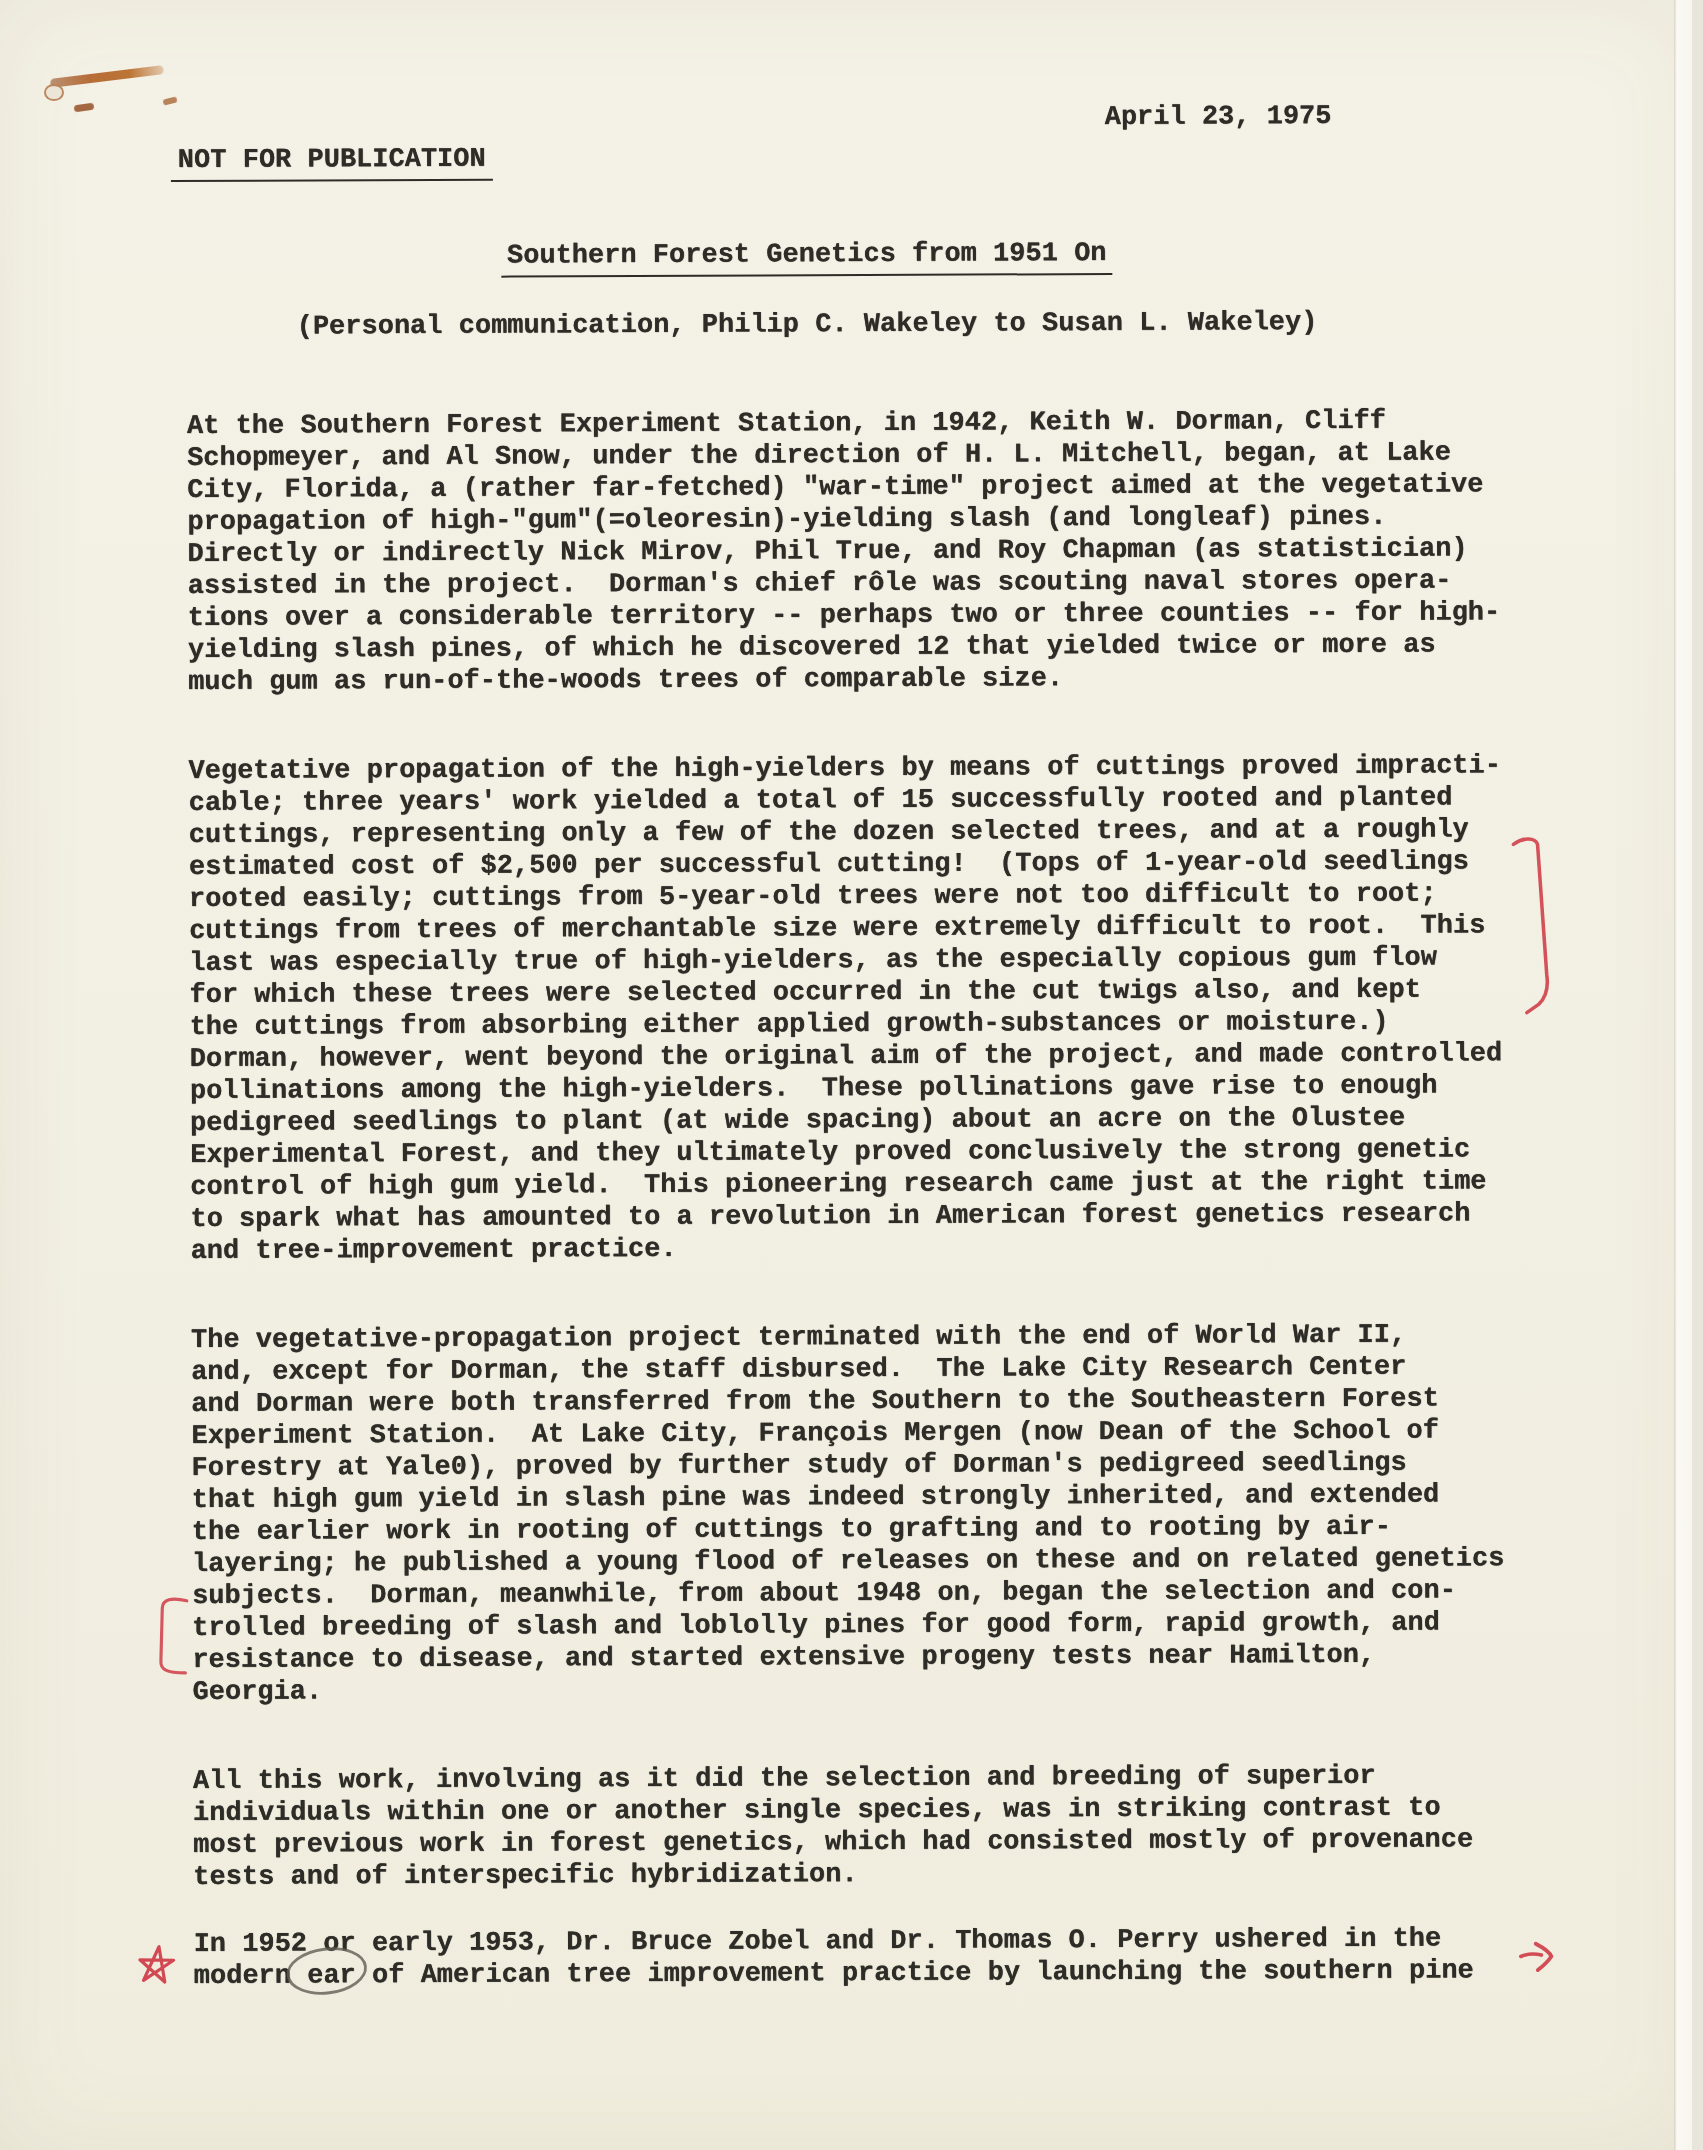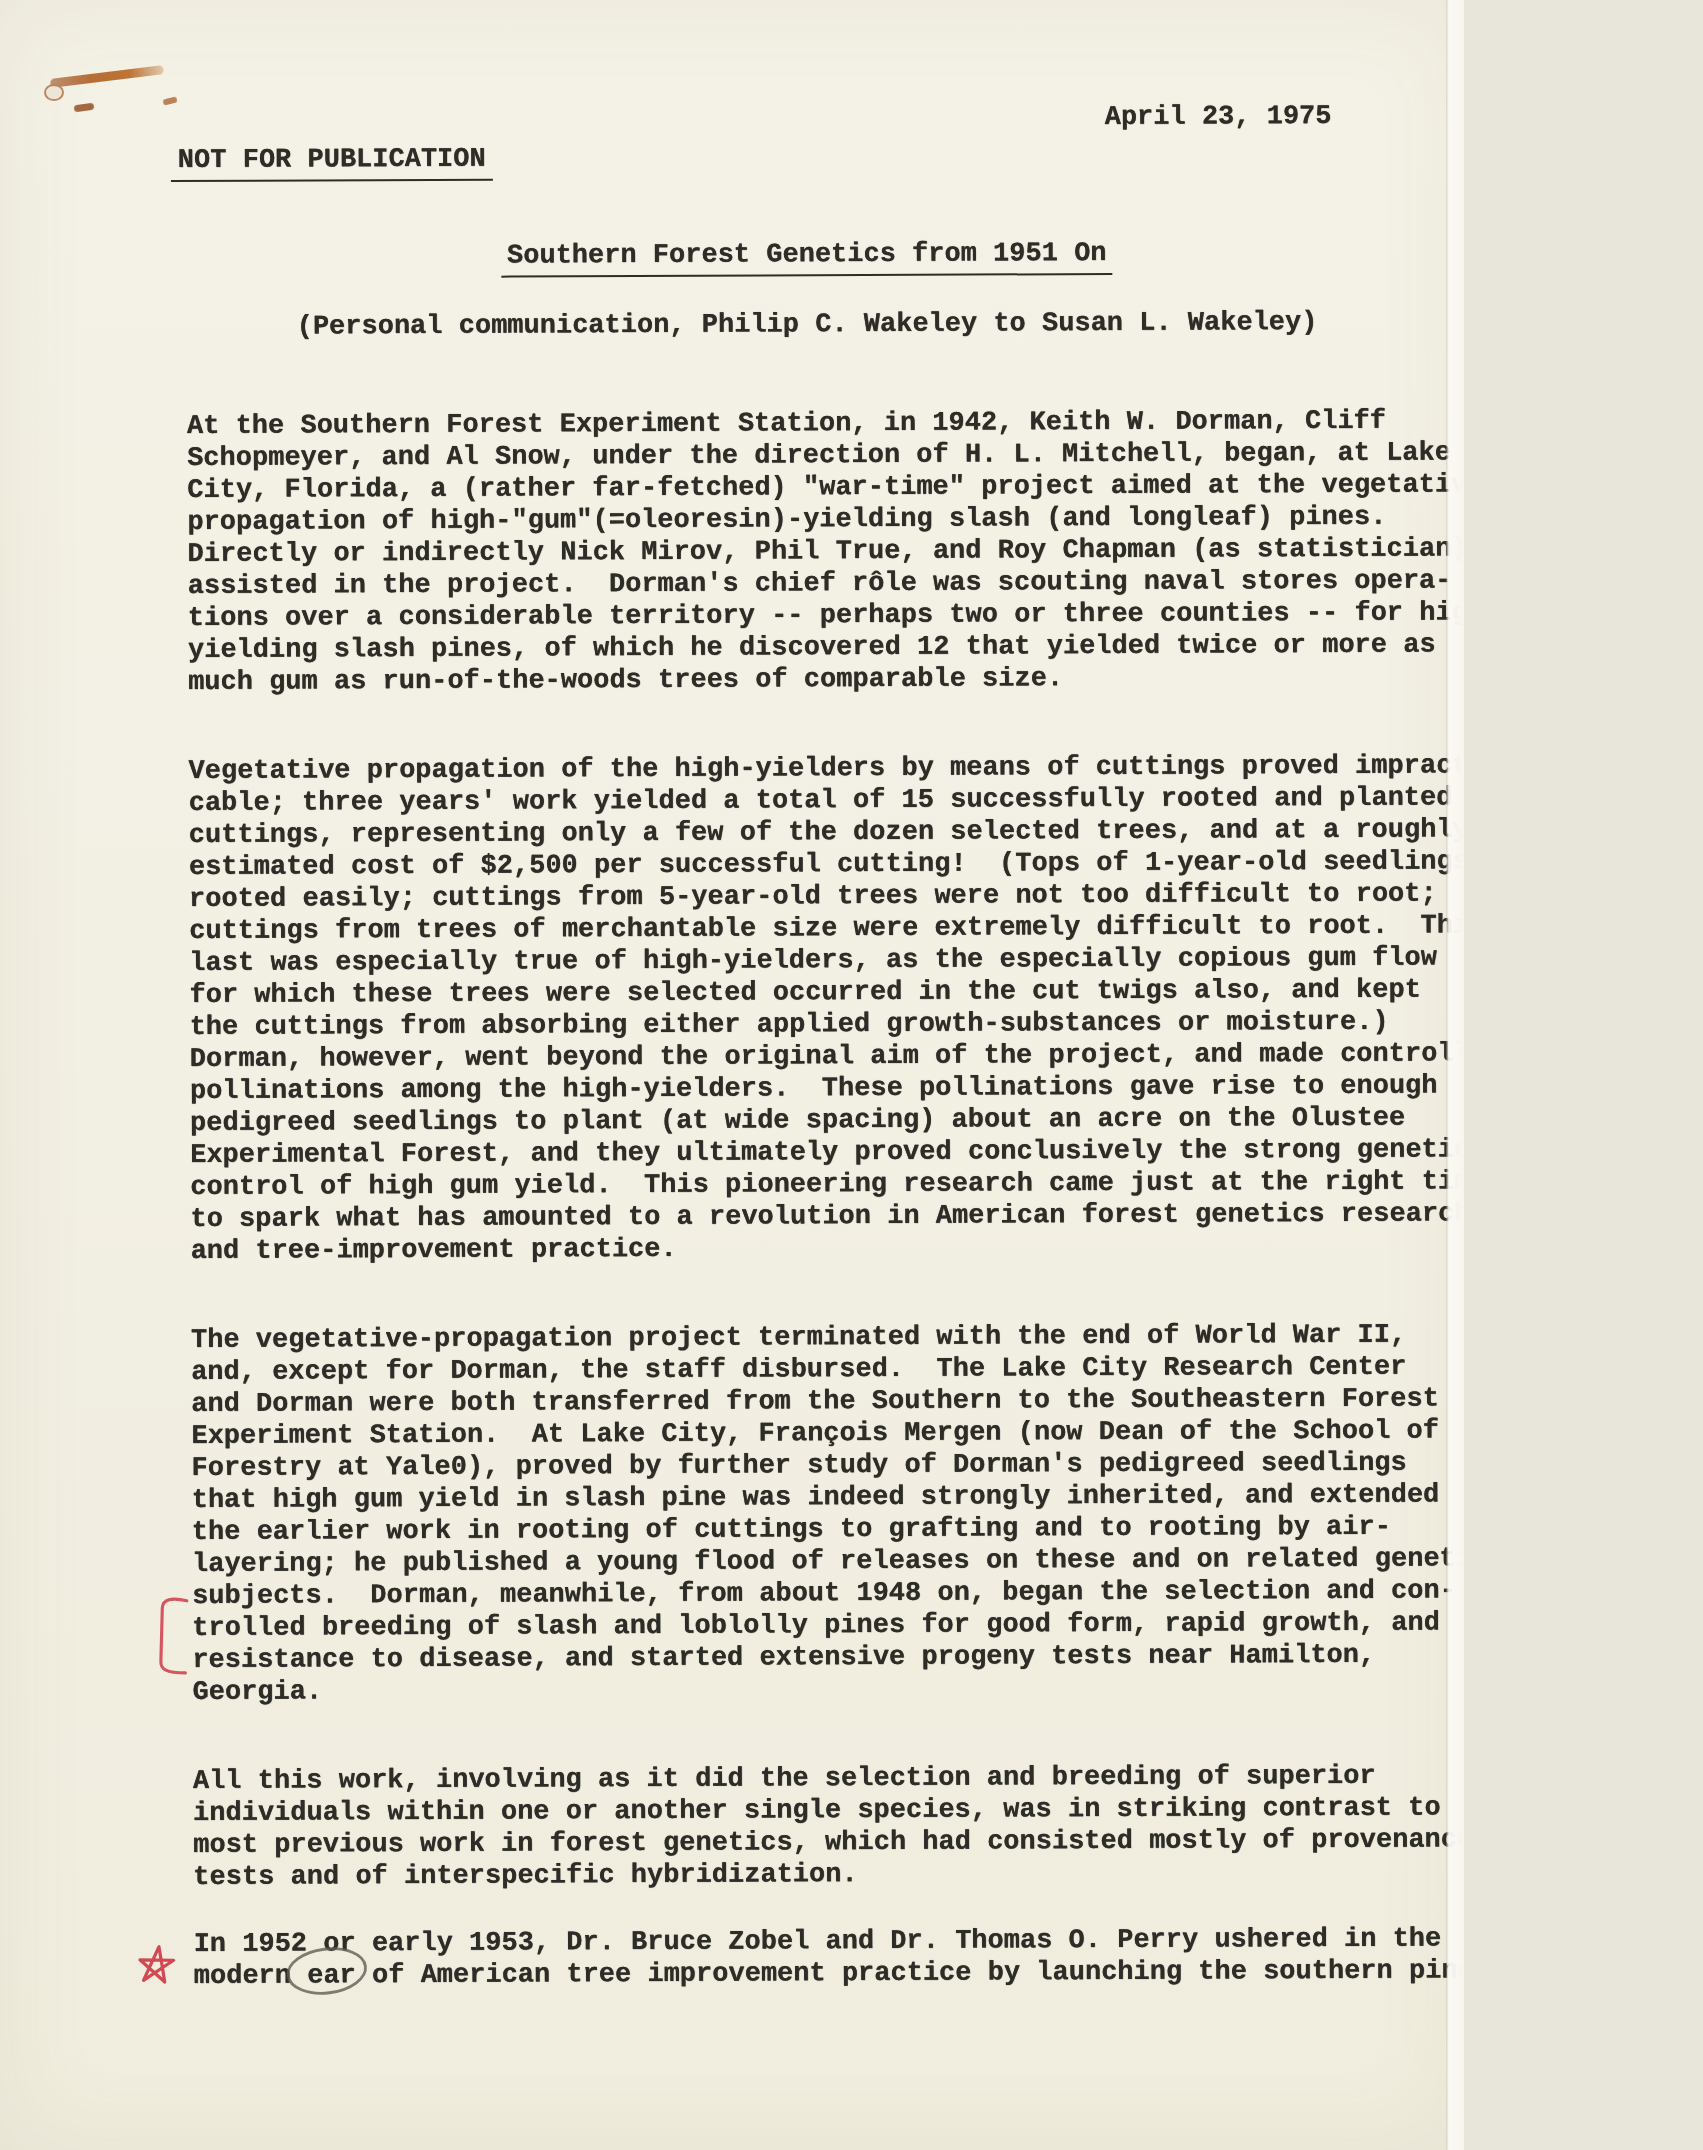--- a/index.html
+++ b/index.html
@@ -3,21 +3,21 @@
 <meta charset="utf-8">
 <style>
   html, body { margin: 0; padding: 0; }
   body {
     width: 1704px; height: 2151px;
     background: #e8e5da;
     font-family: "Liberation Mono", "DejaVu Sans Mono", monospace;
   }
   .page {
     position: absolute; left: 0; top: 0;
-    width: 1464px; height: 2151px;
+    width: 1692px; height: 2151px;
     background: linear-gradient(180deg, #f4f1e6 0%, #f2efe3 55%, #f0edde 100%);
     overflow: hidden;
     box-shadow: inset 0 0 99px rgba(110, 95, 55, 0.07);
   }
   
   .edge-right {
     position: absolute; top: 0; right: 0; width: 18.5px; height: 100%;
     background: linear-gradient(90deg, rgba(140,130,105,0.22) 0px, rgba(252,250,245,0.95) 2.8px, #f7f5ee 100%);
   }
   .typed {

